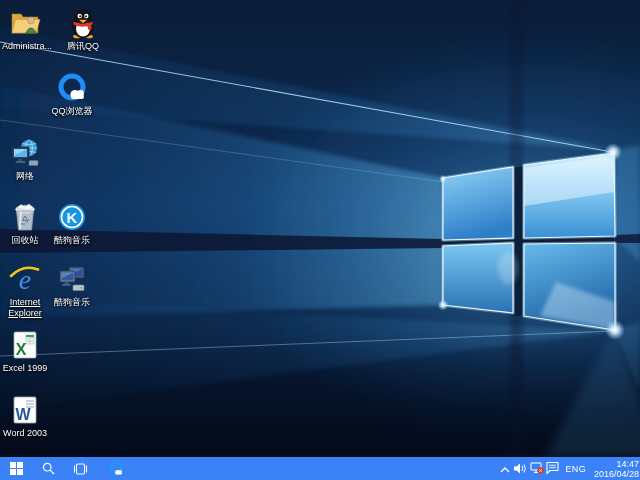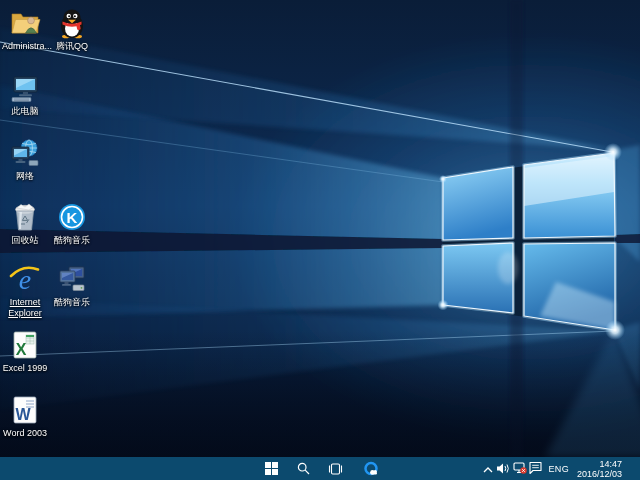--- a/index.html
+++ b/index.html
@@ -10,27 +10,27 @@
   
   .dicon{position:absolute;width:46px;text-align:center;cursor:default;}
   .dicon .ig{width:34px;height:34px;margin:0 auto;display:flex;align-items:center;justify-content:center;}
   .dicon .ig svg{width:32px;height:32px;display:block;}
   .ilabel{margin-top:1px;font-size:9px;line-height:11px;color:#fff;
           text-shadow:0 1px 2px rgba(0,0,0,.95),0 0 3px rgba(0,0,0,.8);
           white-space:nowrap;}
   .ilabel.wrap{white-space:normal;text-decoration:underline;}
   
   #taskbar{position:absolute;left:0;top:457px;width:640px;height:23px;
-           background:#0c4a6e;display:flex;align-items:stretch;justify-content:center;}
+           background:#3b82f6;display:flex;align-items:stretch;}
   .tbtn{width:28px;display:flex;align-items:center;justify-content:center;}
   .tbtn svg{display:block;}
   #tray{position:absolute;right:0;top:0;height:23px;display:flex;align-items:center;}
   .trayico{width:16px;height:23px;display:flex;align-items:center;justify-content:center;}
   #lang{color:#fff;font-size:9px;padding:0 5px;letter-spacing:.3px;}
-  #clock{color:#fff;font-size:9px;line-height:10px;text-align:right;padding:0 18px 0 3px;}
+  #clock{color:#fff;font-size:9px;line-height:10px;text-align:right;padding:0 1px 0 3px;}
 </style>
 </head>
 <body>
 
 <div id="desktop">
 
   <svg id="wallpaper" viewBox="0 0 640 457" preserveAspectRatio="none">
     <defs>
       <linearGradient id="sky" x1="0" y1="0" x2="0" y2="1">
         <stop offset="0" stop-color="#0a1d38"></stop>
@@ -143,35 +143,20 @@
       <svg viewBox="0 0 32 32">
         <path d="M3 7 L12 7 L14 10 L29 10 L29 26 L3 26 Z" fill="#d9a841" stroke="#a87b22" stroke-width=".6"></path>
         <path d="M3 26 L6.5 12.5 L31 12.5 L27 26 Z" fill="#f3cf7a" stroke="#c49b3f" stroke-width=".6"></path>
         <circle cx="22" cy="13.5" r="3.4" fill="#d8b894" stroke="#9c7b54" stroke-width=".5"></circle>
         <path d="M16.5 26 Q22 15.5 27.5 26 Z" fill="#57804f" stroke="#3c5c38" stroke-width=".5"></path>
       </svg>
     </div>
     <div class="ilabel">Administra...</div>
   </div>
 
-  <div class="dicon" style="left:2px;top:71px">
-    <div class="ig">
-      <svg viewBox="0 0 32 32">
-        <rect x="5" y="5" width="23" height="15" rx="1.2" fill="#24425f" stroke="#142638" stroke-width=".8"></rect>
-        <rect x="7" y="7" width="19" height="11" fill="#6ec2f0"></rect>
-        <path d="M7 7 L26 7 L7 16 Z" fill="#a5dcf8" opacity=".8"></path>
-        <rect x="14" y="20" width="5" height="2.2" fill="#35506e"></rect>
-        <rect x="10" y="22.2" width="13" height="2" rx="1" fill="#46627f"></rect>
-        <rect x="3" y="25.5" width="19" height="4" rx="1" fill="#9fb6cc" stroke="#5f7790" stroke-width=".6"></rect>
-        <line x1="5" y1="27" x2="20" y2="27" stroke="#6d8197" stroke-width=".7"></line>
-        <line x1="5" y1="28.4" x2="20" y2="28.4" stroke="#6d8197" stroke-width=".7"></line>
-      </svg>
-    </div>
-    <div class="ilabel">此电脑</div>
-  </div>
 
   <div class="dicon" style="left:2px;top:200px">
     <div class="ig">
       <svg viewBox="0 0 32 32">
         <ellipse cx="16" cy="8.5" rx="9.5" ry="4.2" fill="#ececec" stroke="#b9b9b9" stroke-width=".6"></ellipse>
         <path d="M8 7 L12 3.5 L16 6 L20 3 L24 6.5 L20 9 L14 8 Z" fill="#f7f7f7" stroke="#c2c2c2" stroke-width=".5"></path>
         <path d="M7.5 10 L24.5 10 L22.5 29 L9.5 29 Z" fill="#c6cfd8" fill-opacity=".88" stroke="#8fa0ad" stroke-width=".8"></path>
         <path d="M10.5 11 L13 11 L12 28 L10 28 Z" fill="#e6ecf2" opacity=".8"></path>
         <path d="M16 15 l2.6 4.4 h-5.2 Z" fill="none" stroke="#5f7585" stroke-width="1"></path>
         <path d="M12 23 h4" stroke="#5f7585" stroke-width="1"></path>
@@ -231,40 +216,51 @@
         <rect x="5" y="3" width="22" height="26" rx="1.5" fill="#fdfdfd" stroke="#9aa7b8" stroke-width=".8"></rect>
         <line x1="17" y1="7" x2="25" y2="7" stroke="#8fa6c8" stroke-width="1"></line>
         <line x1="17" y1="10" x2="25" y2="10" stroke="#8fa6c8" stroke-width="1"></line>
         <line x1="17" y1="13" x2="25" y2="13" stroke="#8fa6c8" stroke-width="1"></line>
         <text x="14" y="26" text-anchor="middle" font-family="Liberation Sans, sans-serif" font-weight="bold" font-size="16" fill="#2b5797">W</text>
       </svg>
     </div>
     <div class="ilabel">Word 2003</div>
   </div>
 
-  <div class="dicon" style="left:49px;top:6px">
+  <div class="dicon" style="left:60px;top:6px">
     <div class="ig">
       <svg viewBox="0 0 32 32">
         <ellipse cx="10" cy="29.5" rx="4" ry="1.8" fill="#f5a623"></ellipse>
         <ellipse cx="22" cy="29.5" rx="4" ry="1.8" fill="#f5a623"></ellipse>
         <ellipse cx="16" cy="19" rx="11" ry="12" fill="#141414"></ellipse>
         <ellipse cx="16" cy="21.5" rx="7" ry="8" fill="#ffffff"></ellipse>
         <ellipse cx="16" cy="10" rx="8.5" ry="7.5" fill="#141414"></ellipse>
         <circle cx="12.7" cy="9" r="2.2" fill="#fff"></circle>
         <circle cx="19.3" cy="9" r="2.2" fill="#fff"></circle>
         <circle cx="13.1" cy="9.3" r="1" fill="#111"></circle>
         <circle cx="18.9" cy="9.3" r="1" fill="#111"></circle>
         <polygon points="12,12.8 20,12.8 16,16.2" fill="#f5a623"></polygon>
         <path d="M6.5 14.5 Q16 19 25.5 14.5 L25.5 17.5 Q16 22 6.5 17.5 Z" fill="#e3342b"></path>
         <rect x="20.5" y="16.5" width="3.6" height="6.5" rx="1.2" fill="#e3342b" transform="rotate(-12 22 19)"></rect>
       </svg>
     </div>
     <div class="ilabel">腾讯QQ</div>
   </div>
 
+  <div class="dicon" style="left:49px;top:71px">
+    <div class="ig">
+      <svg viewBox="0 0 32 32">
+        <circle cx="16" cy="15" r="11" fill="none" stroke="#1f8df5" stroke-width="5"></circle>
+        <circle cx="19" cy="22.5" r="4.6" fill="#ffffff"></circle>
+        <circle cx="24.5" cy="21.5" r="3.4" fill="#ffffff"></circle>
+        <rect x="15" y="22.5" width="13" height="4.6" rx="2.3" fill="#ffffff"></rect>
+      </svg>
+    </div>
+    <div class="ilabel">QQ浏览器</div>
+  </div>
 
 
   <div class="dicon" style="left:49px;top:200px">
     <div class="ig">
       <svg viewBox="0 0 32 32">
         <circle cx="16" cy="16" r="13" fill="#1796e0"></circle>
         <circle cx="16" cy="16" r="10.5" fill="none" stroke="#ffffff" stroke-width="1.6"></circle>
         <text x="16" y="21.5" text-anchor="middle" font-family="Liberation Sans, sans-serif" font-weight="bold" font-size="15" fill="#ffffff">K</text>
       </svg>
     </div>
@@ -363,16 +359,16 @@
         <svg width="13" height="13" viewBox="0 0 13 13" fill="none" stroke="#fff">
           <path d="M1 1.5 h11 v8 h-8 l-3 3 Z" stroke-width="1.1" stroke-linejoin="round"></path>
           <line x1="3.2" y1="4.3" x2="9.8" y2="4.3" stroke-width=".9"></line>
           <line x1="3.2" y1="6.7" x2="9.8" y2="6.7" stroke-width=".9"></line>
         </svg>
       </span>
     </div>
     <div id="lang">ENG</div>
     <div id="clock">
       <div>14:47</div>
-      <div>2016/12/03</div>
+      <div>2016/04/28</div>
     </div>
   </div>
 </div>
 
 </body></html>

